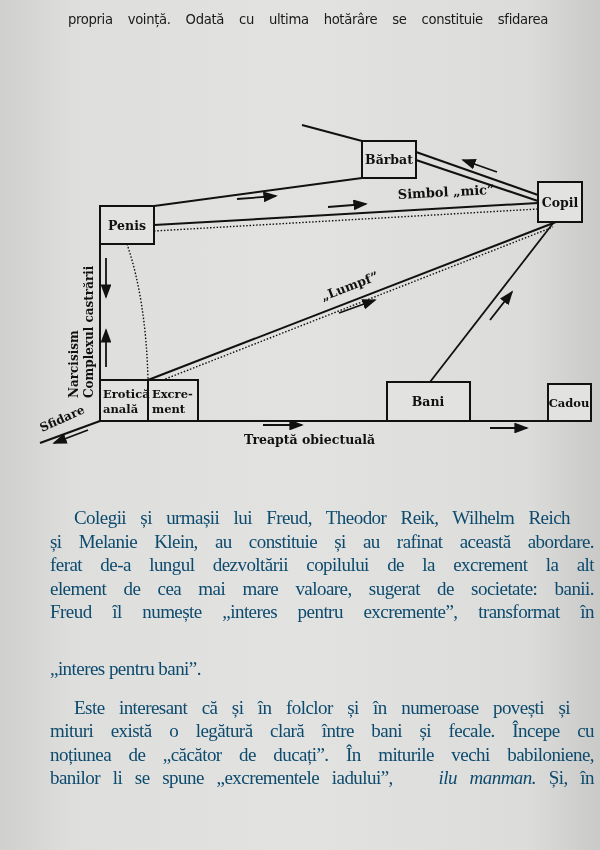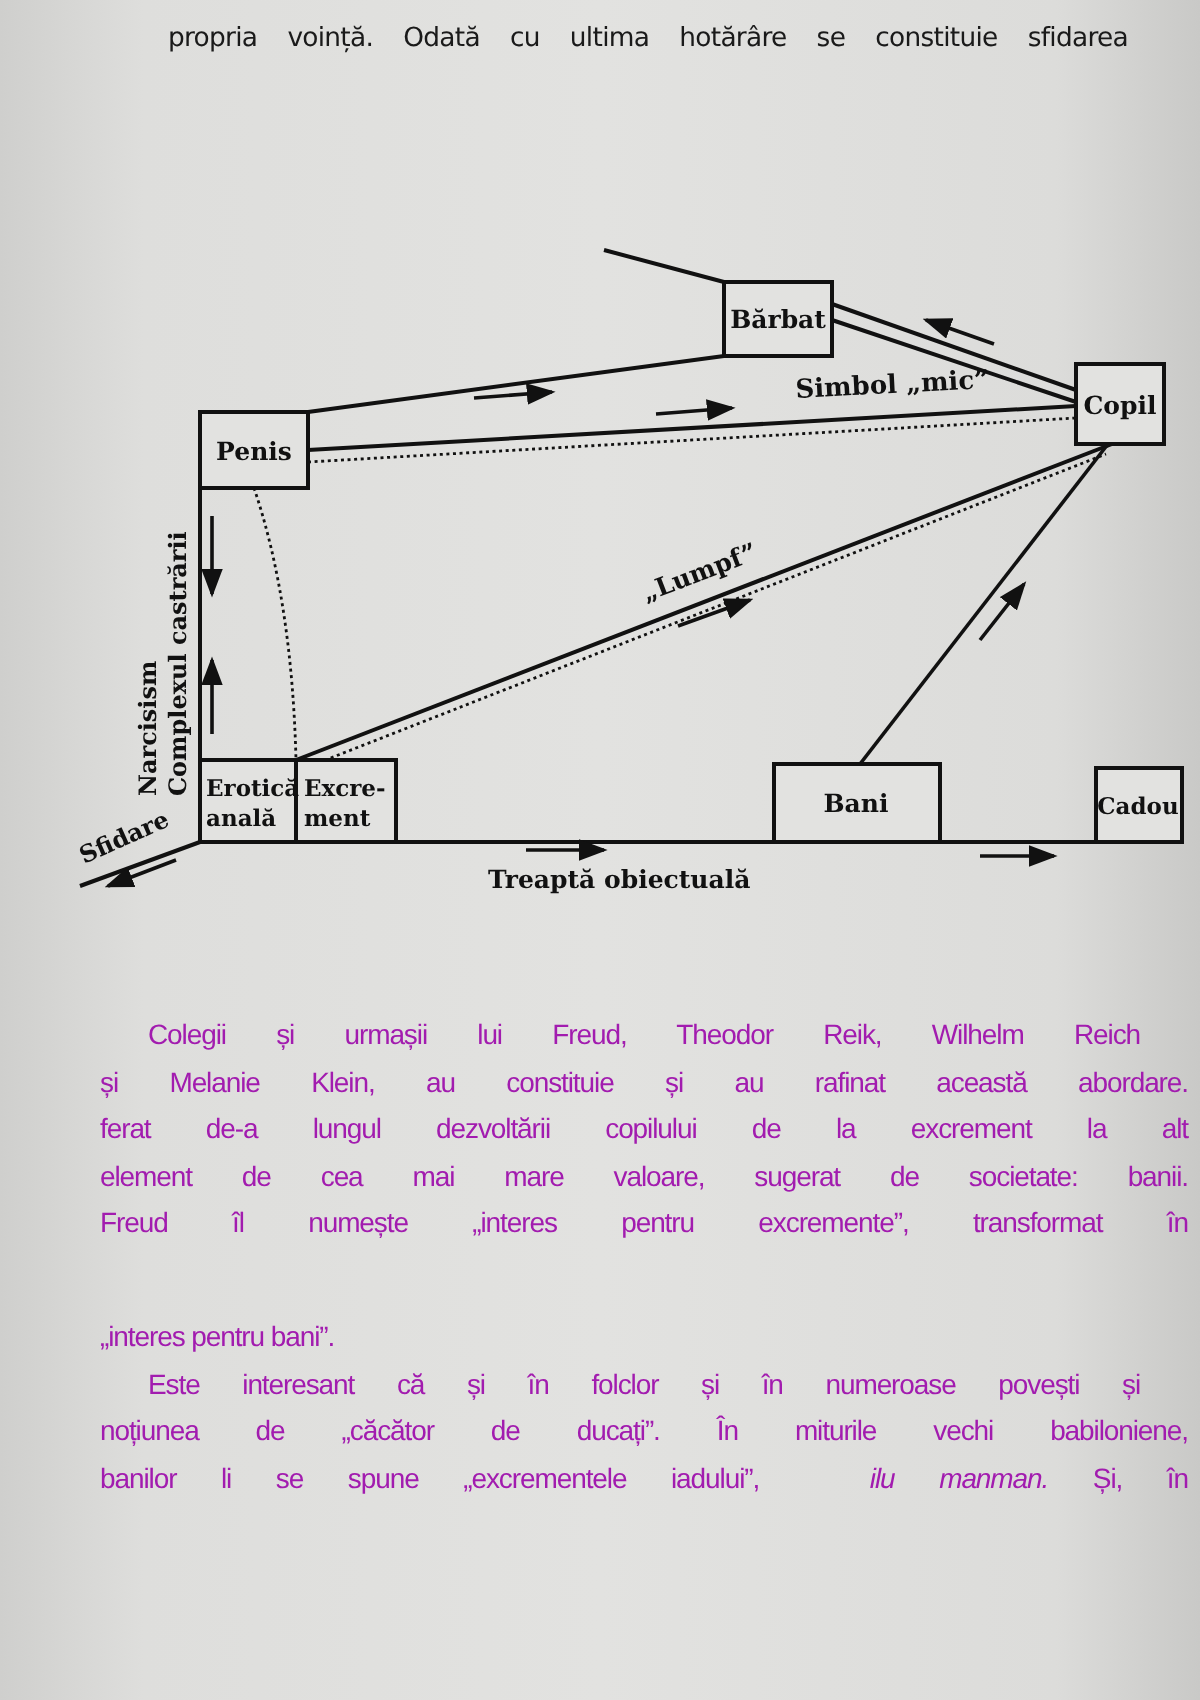--- a/index.html
+++ b/index.html
@@ -4,34 +4,34 @@
 <style>
   html, body { margin: 0; padding: 0; }
   body {
     width: 600px; height: 850px; overflow: hidden;
     background: #d9d9d7;
     background-image: linear-gradient(90deg, #cfcfcd 0%, #dededc 12%, #e2e2e0 50%, #dcdcda 88%, #c9c9c7 100%);
     position: relative;
     color: #111;
   }
   .top-para {
-    position: absolute; left: 84px; top: 8px; width: 480px;
+    position: absolute; left: 68px; top: 8px; width: 480px;
     font-family: "DejaVu Sans", sans-serif;
     font-size: 13.2px; line-height: 24px;
     letter-spacing: -0.35px; color: #1a1a1a;
   }
   .top-para .line { display: block; white-space: nowrap; text-align: justify; text-align-last: justify; }
   .top-para .line.last { text-align-last: left; }
   svg.diagram { position: absolute; left: 0; top: 0; }
   svg text { font-family: "DejaVu Serif", serif; fill: #111; }
   .body-text {
     position: absolute; left: 74px; top: 506px; width: 520px;
-    font-family: Liberation Sans, sans-serif;
-    font-size: 14px; line-height: 23.6px; letter-spacing: -0.55px;
-    color: #a21caf;
+    font-family: Liberation Serif, serif;
+    font-size: 19px; line-height: 23.6px; letter-spacing: -0.55px;
+    color: #0c4a6e;
   }
   .body-text .line { display: block; white-space: nowrap; text-align: justify; text-align-last: justify; }
   .body-text .line.last { text-align-last: left; margin-top: 33px; }
   .body-text .line.left { margin-left: -24px; }
   .body-text em { font-style: italic; margin-left: 33px; }
 </style>
 </head>
 <body>
 
 <div class="top-para">
@@ -108,16 +108,17 @@
   <text x="244" y="444" font-size="12.5" font-weight="bold">Treaptă obiectuală</text>
 </svg>
 
 <div class="body-text">
   <span class="line" style="margin-left:0;width:496px;">Colegii și urmașii lui Freud, Theodor Reik, Wilhelm Reich</span>
   <span class="line left">și Melanie Klein, au constituie și au rafinat această abordare.</span>
   <span class="line left">ferat de-a lungul dezvoltării copilului de la excrement la alt</span>
   <span class="line left">element de cea mai mare valoare, sugerat de societate: banii.</span>
   <span class="line left">Freud îl numește „interes pentru excremente”, transformat în</span>
   <span class="line left last">„interes pentru bani”.</span>
-  <span class="line" style="width:496px;">Este interesant că și în folclor și în numeroase povești și</span>
+  <span class="line" style="width:496px;margin-top:15px;">Este interesant că și în folclor și în numeroase povești și</span>
+  <span class="line left">mituri există o legătură clară între bani și fecale. Începe cu</span>
   <span class="line left">noțiunea de „căcător de ducați”. În miturile vechi babiloniene,</span>
   <span class="line left"><span>banilor li se spune „excrementele iadului”, </span><em>ilu manman.</em><span> Și, în</span></span>
 </div>
 
 </body></html>

